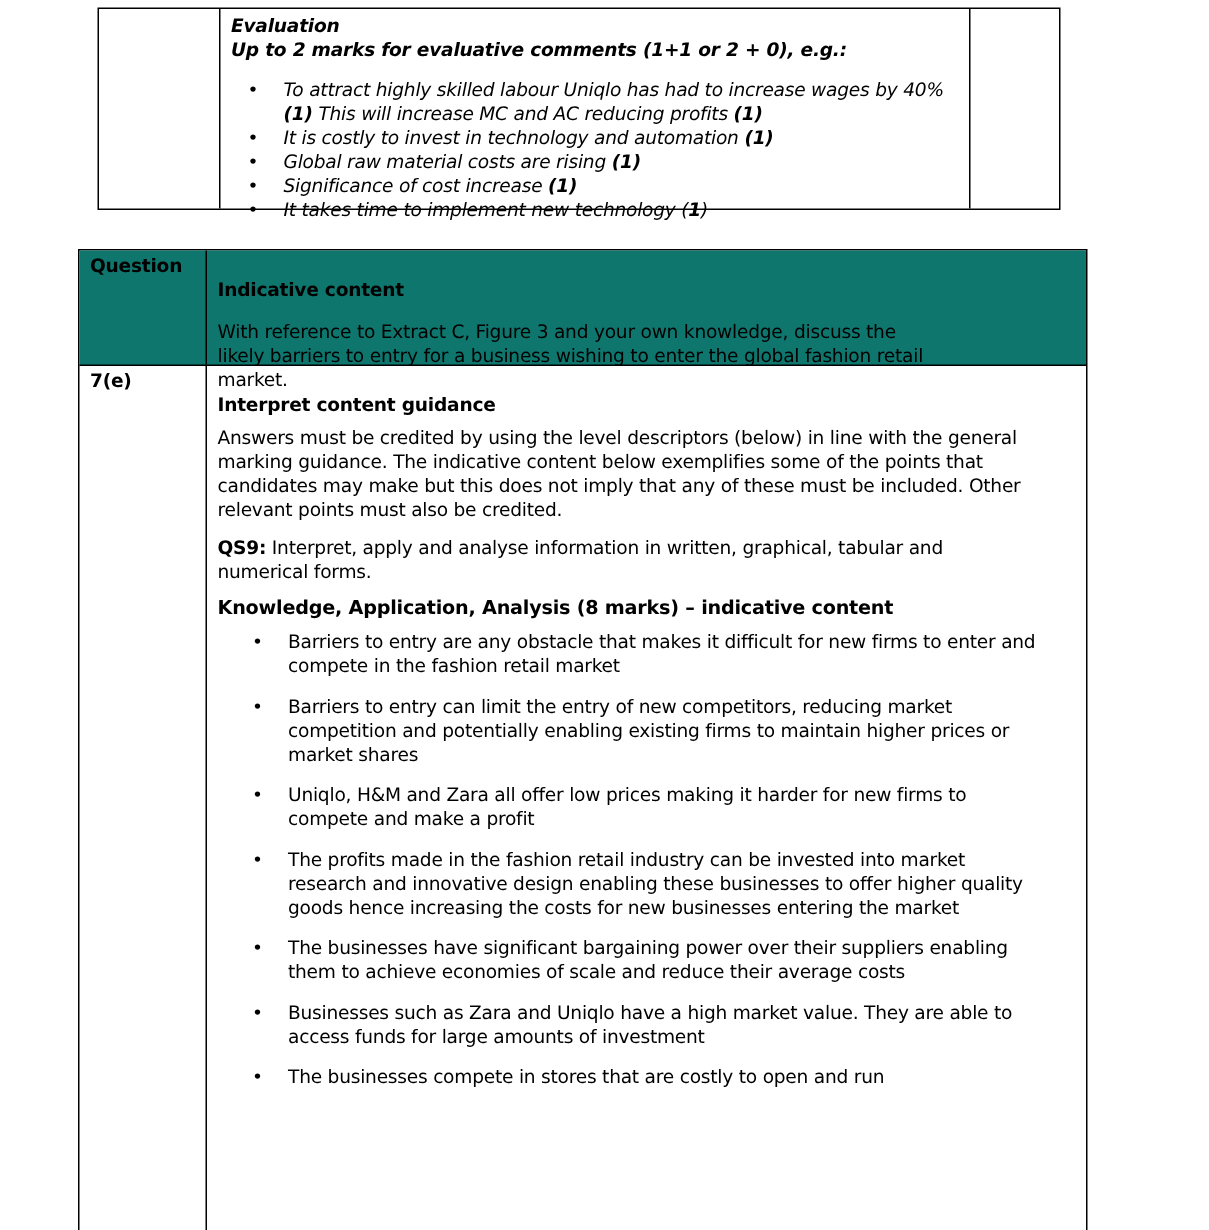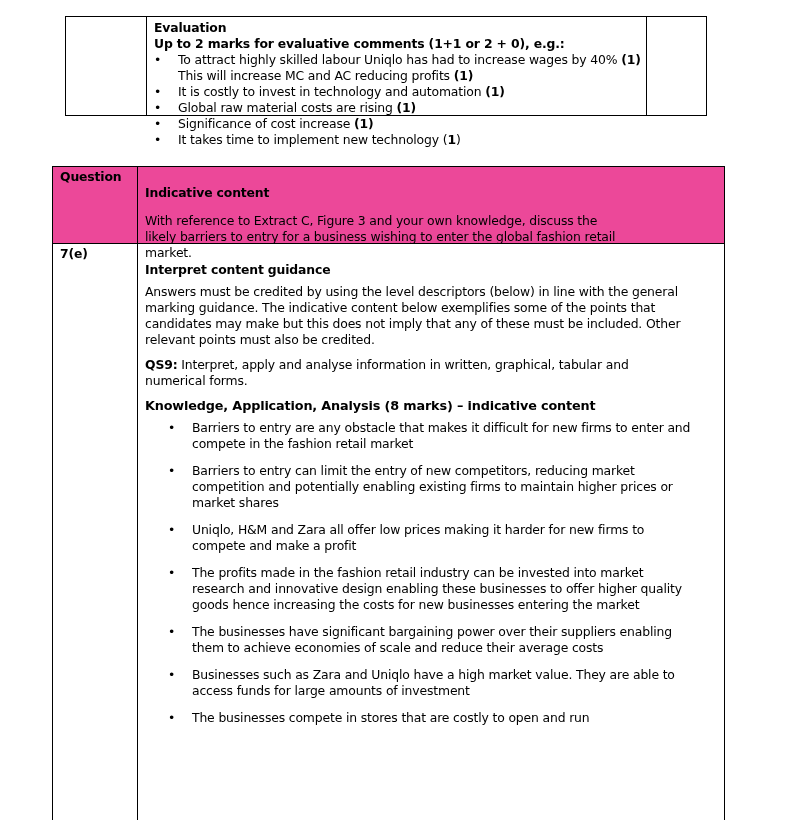--- a/index.html
+++ b/index.html
@@ -5,37 +5,37 @@
   html, body { margin: 0; padding: 0; background: #ffffff; }
   body {
     width: 806px; height: 820px; overflow: hidden; position: relative;
     font-family: "DejaVu Sans", sans-serif; color: #000;
     font-size: 12.4px; line-height: 16px; letter-spacing: -0.15px;
   }
   b, .bold { font-weight: bold; }
 
   
   .t1 {
-    position: absolute; left: 65px; top: 16px; width: 642px; height: 100px;
-    border: 1.5px solid #000; display: flex; box-sizing: border-box;
+    position: absolute; left: 65px; top: 5px; width: 642px; height: 135px;
+    border: 1.5px solid #000; display: flex; box-sizing: border-box; font-style: italic;
   }
   .t1 .c1 { width: 80px; border-right: 1.5px solid #000; }
   .t1 .c2 { width: 500px; border-right: 1.5px solid #000; padding: 3px 0 0 7px; box-sizing: border-box; }
   .t1 .c3 { flex: 1; }
-  .t1 ul { list-style: none; margin: 0; padding: 0; }
+  .t1 ul { list-style: none; margin: 11px; padding: 0; }
   .t1 li { position: relative; padding-left: 24px; }
   .t1 li::before { content: "\2022"; position: absolute; left: 0; top: 0; }
 
   
   .t2 {
     position: absolute; left: 52px; top: 166px; width: 673px; height: 680px;
     border: 1.5px solid #000; box-sizing: border-box;
   }
   .t2 .row { display: flex; }
-  .t2 .head { background: #ec4899; height: 77px; border-bottom: 1.5px solid #000; box-sizing: border-box; }
+  .t2 .head { background: #0f766e; height: 77px; border-bottom: 1.5px solid #000; box-sizing: border-box; }
   .t2 .qcol { width: 85px; border-right: 1.5px solid #000; box-sizing: border-box; padding: 2px 0 0 7px; font-weight: bold; }
   .t2 .ccol { flex: 1; padding: 18px 0 0 7px; box-sizing: border-box; }
   .t2 .body { height: 600px; }
   .t2 p { margin: 0; }
   .gap-s { height: 9px; }
   .gap-m { height: 12px; }
   .bullets { list-style: none; margin: 6px 0 3px 0; padding: 0; }
   .bullets li { position: relative; padding-left: 47px; margin-bottom: 11px; width: 500px; }
   .bullets li::before { content: "\2022"; position: absolute; left: 23px; top: 0; }
 </style>

